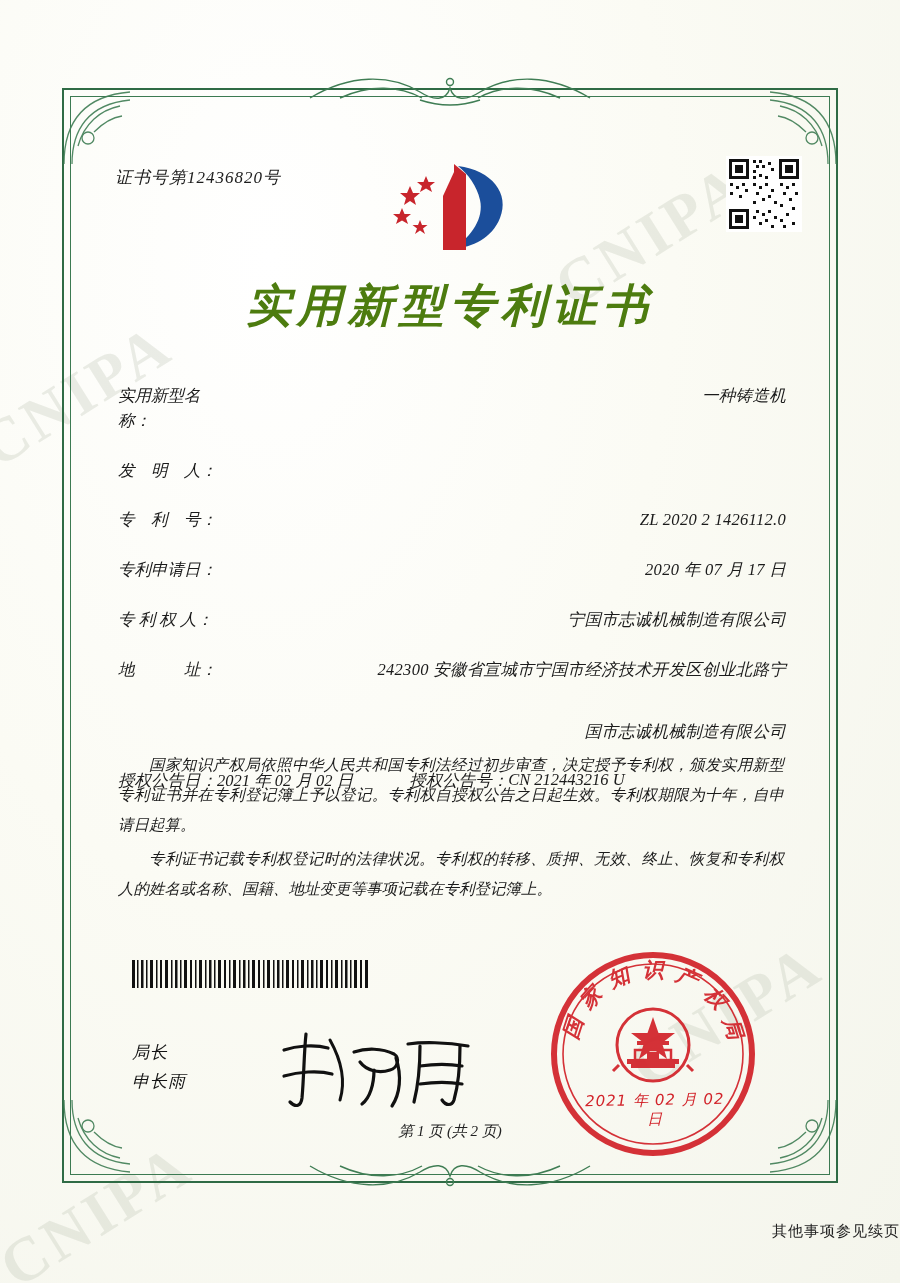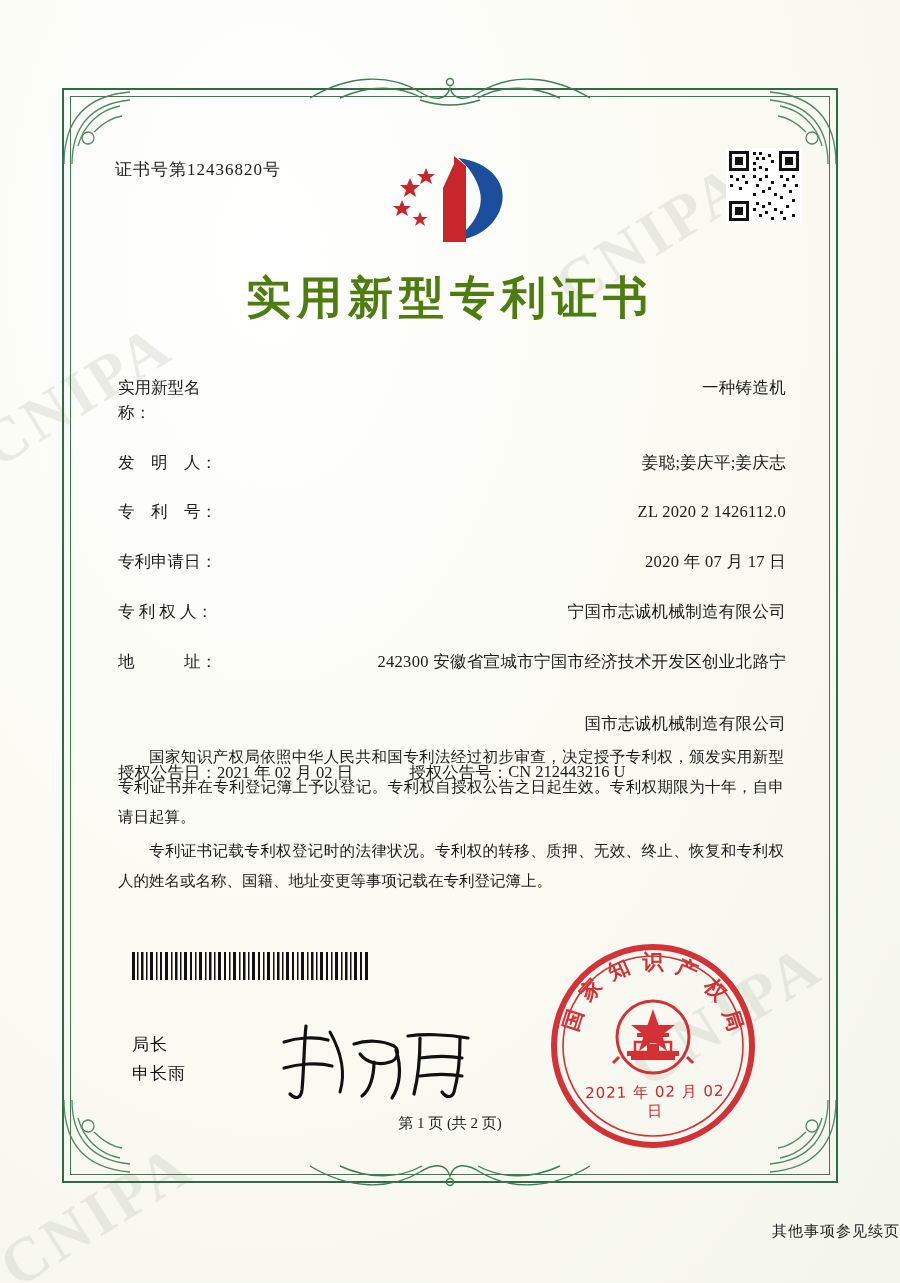--- a/index.html
+++ b/index.html
@@ -85,23 +85,24 @@
     width: 300px;
     height: 44px;
     color: #3f7d54;
     transform: scaleY(-1);
   }
 
   
   .content {
     position: absolute;
     left: 70px;
-    top: 96px;
+    top: 104px;
     width: 760px;
     height: 1079px;
+    font-style: italic;
   }
   .cert-no {
     position: absolute;
     left: 45px;
     top: 62px;
     font-size: 17px;
     color: #1c1c1c;
     letter-spacing: 1px;
   }
   .qr {
@@ -403,21 +404,20 @@
 
     <div class="title">实用新型专利证书</div>
 
     <div class="fields">
       <div class="field-row">
         <div class="field-label">实用新型名称：</div>
         <div class="field-value">一种铸造机</div>
       </div>
       <div class="field-row">
         <div class="field-label">发　明　人：</div>
-        <div class="field-value">姜聪;姜庆平;姜庆志</div>
       </div>
       <div class="field-row">
         <div class="field-label">专　利　号：</div>
         <div class="field-value">ZL 2020 2 1426112.0</div>
       </div>
       <div class="field-row">
         <div class="field-label">专利申请日：</div>
         <div class="field-value">2020 年 07 月 17 日</div>
       </div>
       <div class="field-row">

